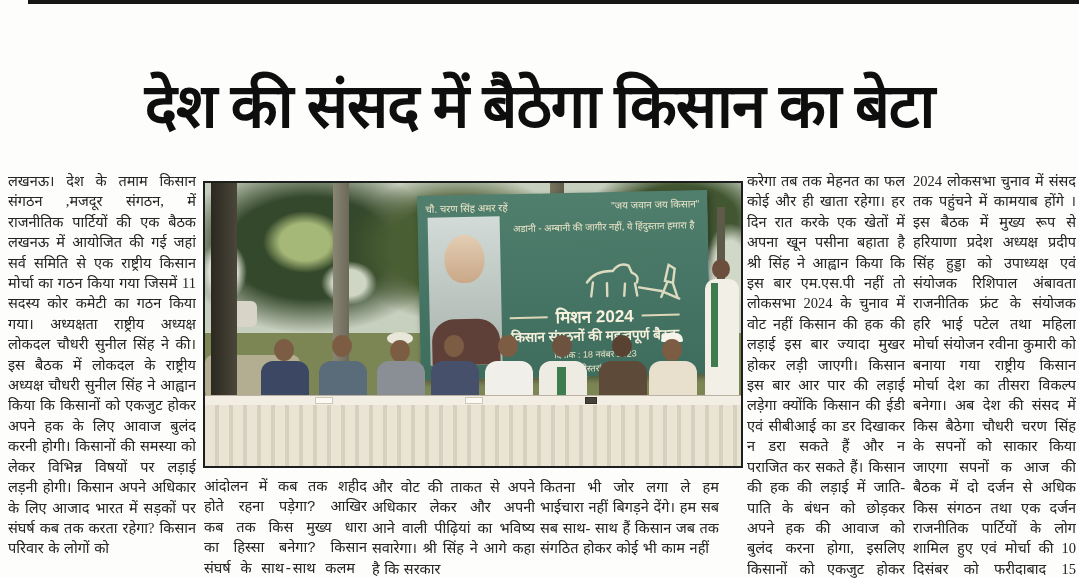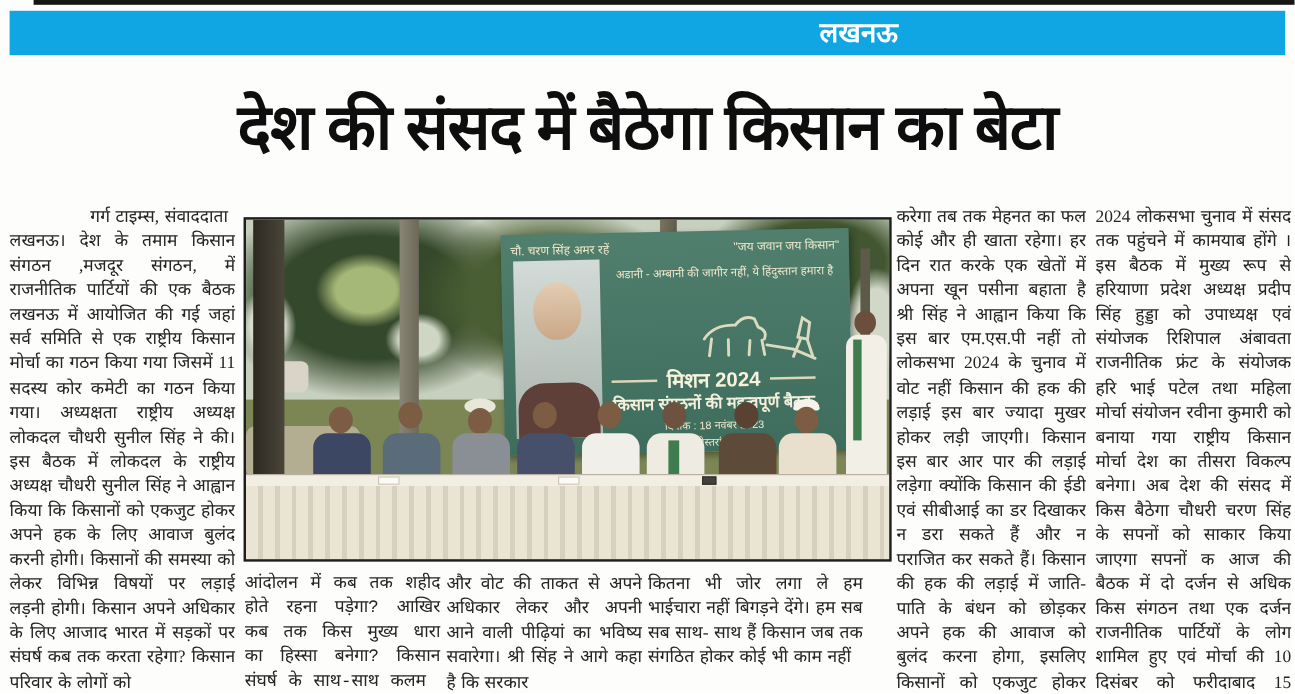--- a/index.html
+++ b/index.html
@@ -7,21 +7,21 @@
         font-family:"Liberation Serif","DejaVu Serif",serif;color:#232323;}
 
   
   .top-rule{position:absolute;left:28px;top:0;width:1051px;height:4px;background:#161616;}
   .masthead{position:absolute;left:8px;top:9px;width:1063px;height:37px;background:#10a6e4;}
   .masthead .city{position:absolute;left:63.5%;top:50%;transform:translateY(-55%);
         color:#ffffff;font-weight:bold;font-size:23px;font-family:"Liberation Sans","DejaVu Sans",sans-serif;}
 
   
   .headline{position:absolute;left:0;top:50px;width:1079px;height:116px;margin:0;
-        font-size:53px;line-height:114px;font-weight:700;letter-spacing:-1px;
+        font-size:61px;line-height:114px;font-weight:700;letter-spacing:-1px;
         text-align:center;white-space:nowrap;color:#0e0e0e;overflow:hidden;}
 
   
   .col{position:absolute;font-size:14.5px;line-height:20.4px;text-align:justify;
        overflow:hidden;word-spacing:1px;}
   .byline{text-align:right;padding-right:6px;}
   .col1{left:8px;top:171px;width:188px;height:407px;}
   .col2{left:204px;top:477px;width:163px;height:100px;font-family:Liberation Mono, monospace;}
   .col3{left:372px;top:477px;width:163px;height:100px;}
   .col4{left:540px;top:477px;width:179px;height:100px;}
@@ -77,28 +77,24 @@
       background:repeating-linear-gradient(90deg,#eae4d5 0 10px,#d8d0bf 10px 14px);}
   .paper{position:absolute;top:214px;width:16px;height:5px;background:#fbfaf4;border:1px solid #cfc8b8;}
 </style>
 </head>
 <body>
 
 <div class="page">
 
   <div class="top-rule"></div>
 
-  <div class="masthead">
-    <span class="city">लखनऊ</span>
-  </div>
 
   <h1 class="headline">देश की संसद में बैठेगा किसान का बेटा</h1>
 
   <div class="col col1">
-    <div class="byline">गर्ग टाइम्स, संवाददाता</div>
     <span>लखनऊ। देश के तमाम किसान संगठन ,मजदूर संगठन, में राजनीतिक पार्टियों की एक बैठक लखनऊ में आयोजित की गई जहां सर्व समिति से एक राष्ट्रीय किसान मोर्चा का गठन किया गया जिसमें 11 सदस्य कोर कमेटी का गठन किया गया। अध्यक्षता राष्ट्रीय अध्यक्ष लोकदल चौधरी सुनील सिंह ने की। इस बैठक में लोकदल के राष्ट्रीय अध्यक्ष चौधरी सुनील सिंह ने आह्वान किया कि किसानों को एकजुट होकर अपने हक के लिए आवाज बुलंद करनी होगी। किसानों की समस्या को लेकर विभिन्न विषयों पर लड़ाई लड़नी होगी। किसान अपने अधिकार के लिए आजाद भारत में सड़कों पर संघर्ष कब तक करता रहेगा? किसान परिवार के लोगों को</span>
   </div>
 
   <figure class="photo">
 
     <div class="blob" style="left:-30px;top:-20px;width:270px;height:170px;background:radial-gradient(closest-side,#34482b 60%,rgba(52,72,43,0));"></div>
     <div class="blob" style="left:140px;top:-10px;width:230px;height:150px;background:radial-gradient(closest-side,#4a5e33 60%,rgba(74,94,51,0));"></div>
     <div class="blob" style="left:380px;top:-20px;width:190px;height:110px;background:radial-gradient(closest-side,#415631 60%,rgba(65,86,49,0));"></div>
     <div class="blob" style="left:58px;top:28px;width:84px;height:62px;background:radial-gradient(closest-side,#a6b877 60%,rgba(166,184,119,0));"></div>
     <div class="blob" style="left:248px;top:18px;width:64px;height:52px;background:radial-gradient(closest-side,#9db06c 60%,rgba(157,176,108,0));"></div>

